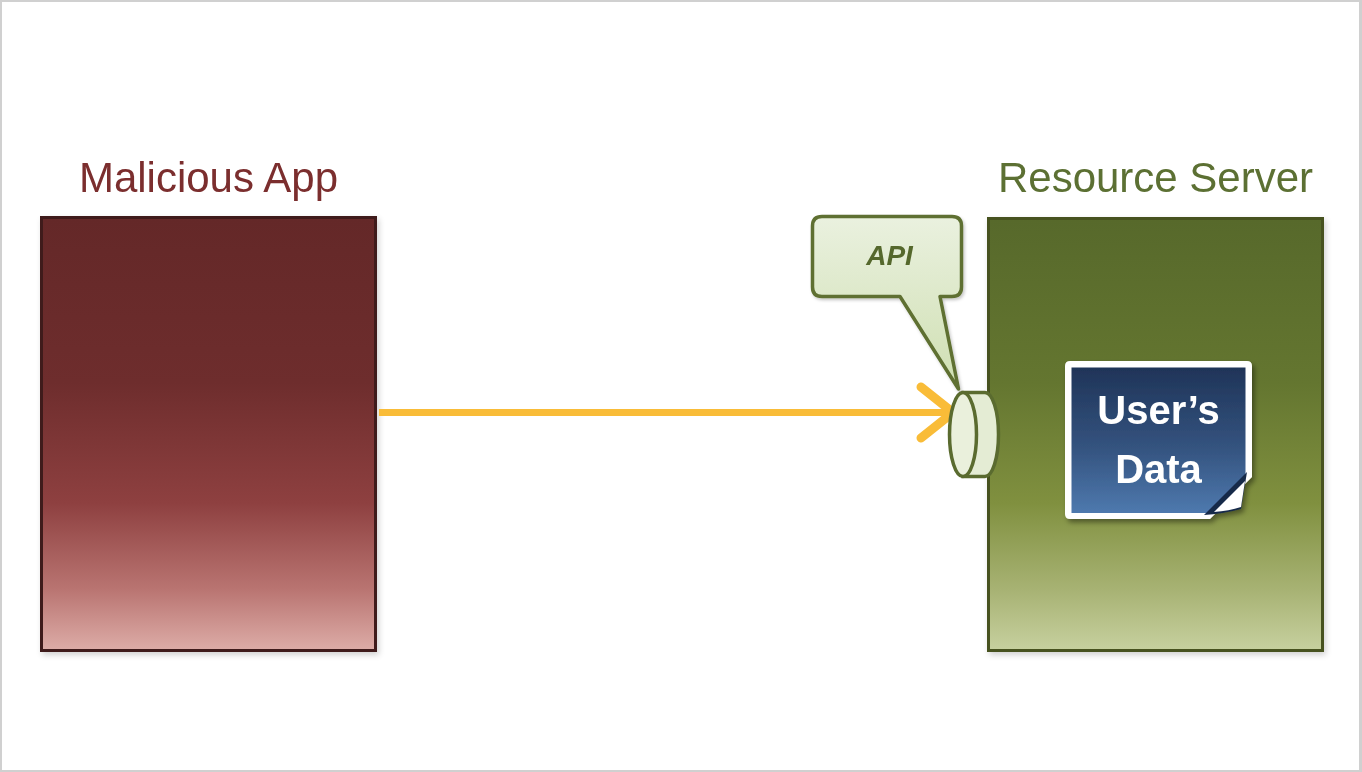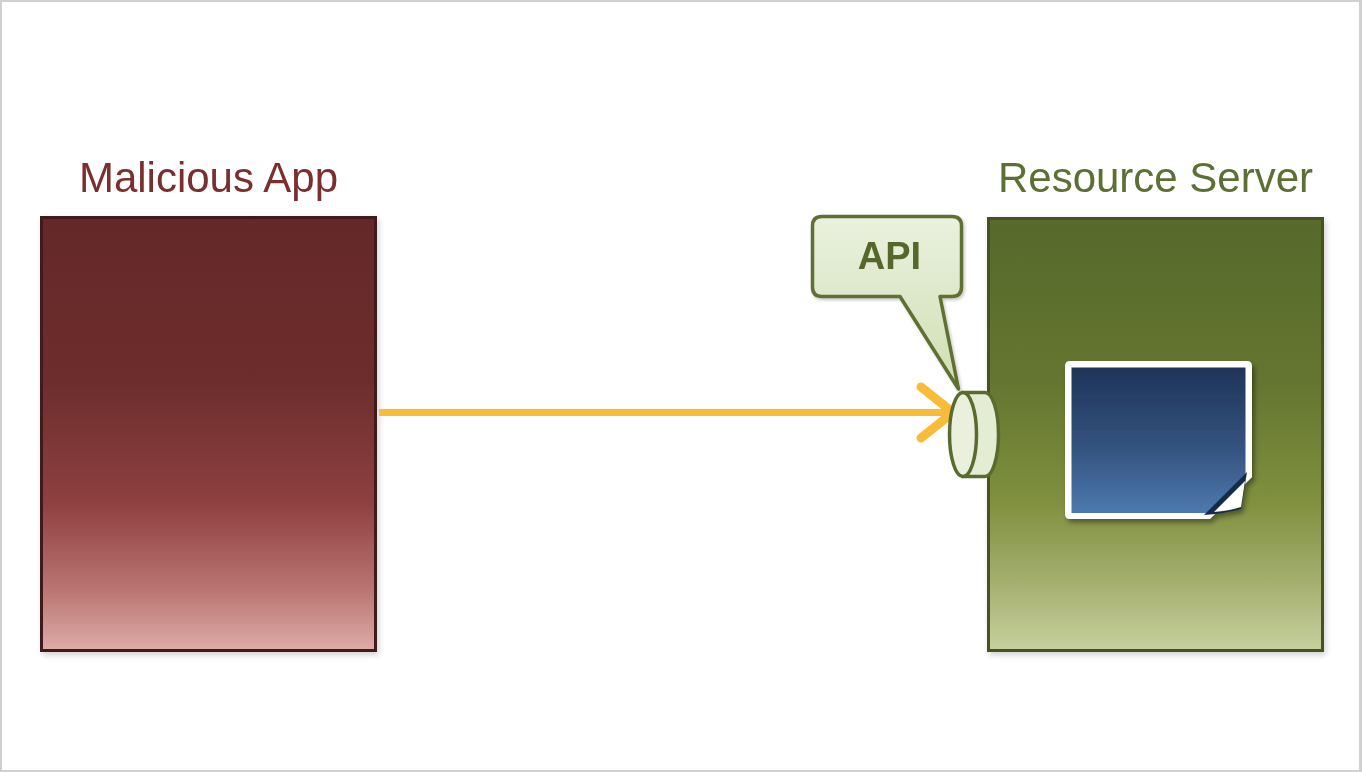--- a/index.html
+++ b/index.html
@@ -34,21 +34,21 @@
   .title-red{left:38px;width:337px;color:#7B2E2E;}
   .title-green{left:985px;width:337px;color:#5C7033;}
   .quote{
     position:absolute;left:375px;top:334px;width:560px;height:56px;line-height:56px;
     text-align:center;font-size:42px;font-style:italic;font-weight:600;color:#1A1A1A;
     white-space:nowrap;
   }
   .shapes{position:absolute;left:0;top:0;width:1362px;height:772px;z-index:2;}
   .api-label{
     position:absolute;left:810px;top:231px;width:155px;height:46px;line-height:46px;
-    z-index:3;text-align:center;font-size:38px;font-weight:700;color:#55682C;
+    z-index:3;text-align:center;font-size:28px;font-weight:700;color:#55682C;font-style:italic;
   }
   .note-line{
     position:absolute;left:1063px;width:187px;height:48px;line-height:48px;z-index:3;
     text-align:center;font-size:40px;font-weight:700;color:#FFFFFF;white-space:nowrap;
   }
   .note-line1{top:384px;}
   .note-line2{top:443px;}
 </style>
 </head>
 <body>
@@ -105,15 +105,17 @@
     </g>
   </svg>
 
   <div class="title title-red">Malicious App</div>
 
   <div class="title title-green">Resource Server</div>
 
 
   <div class="api-label">API</div>
 
+  <div class="note-line note-line1">User’s</div>
 
+  <div class="note-line note-line2">Data</div>
 
 </div>
 
 </body></html>

